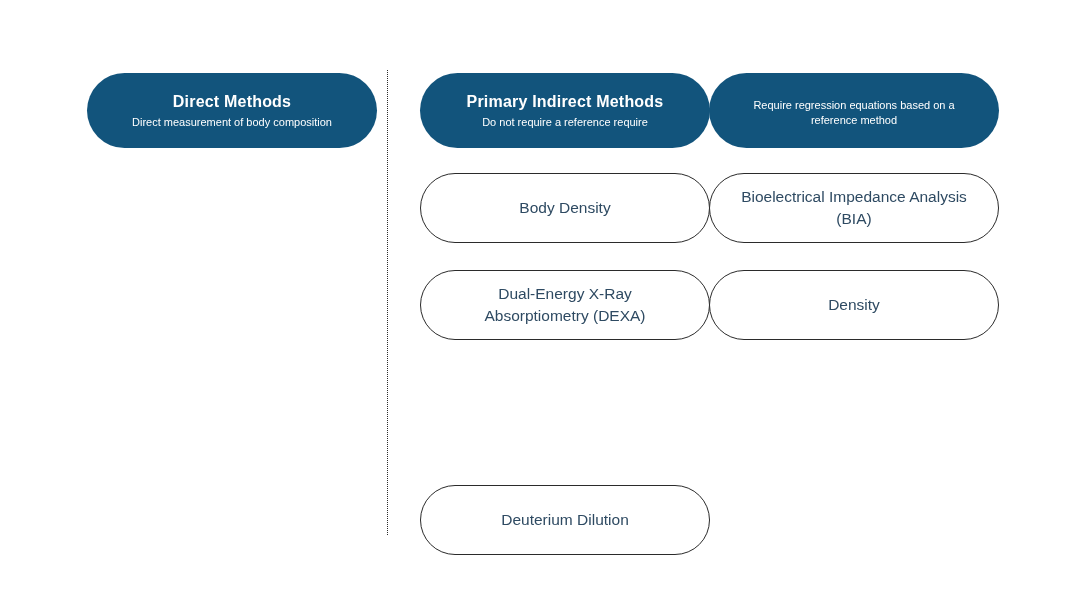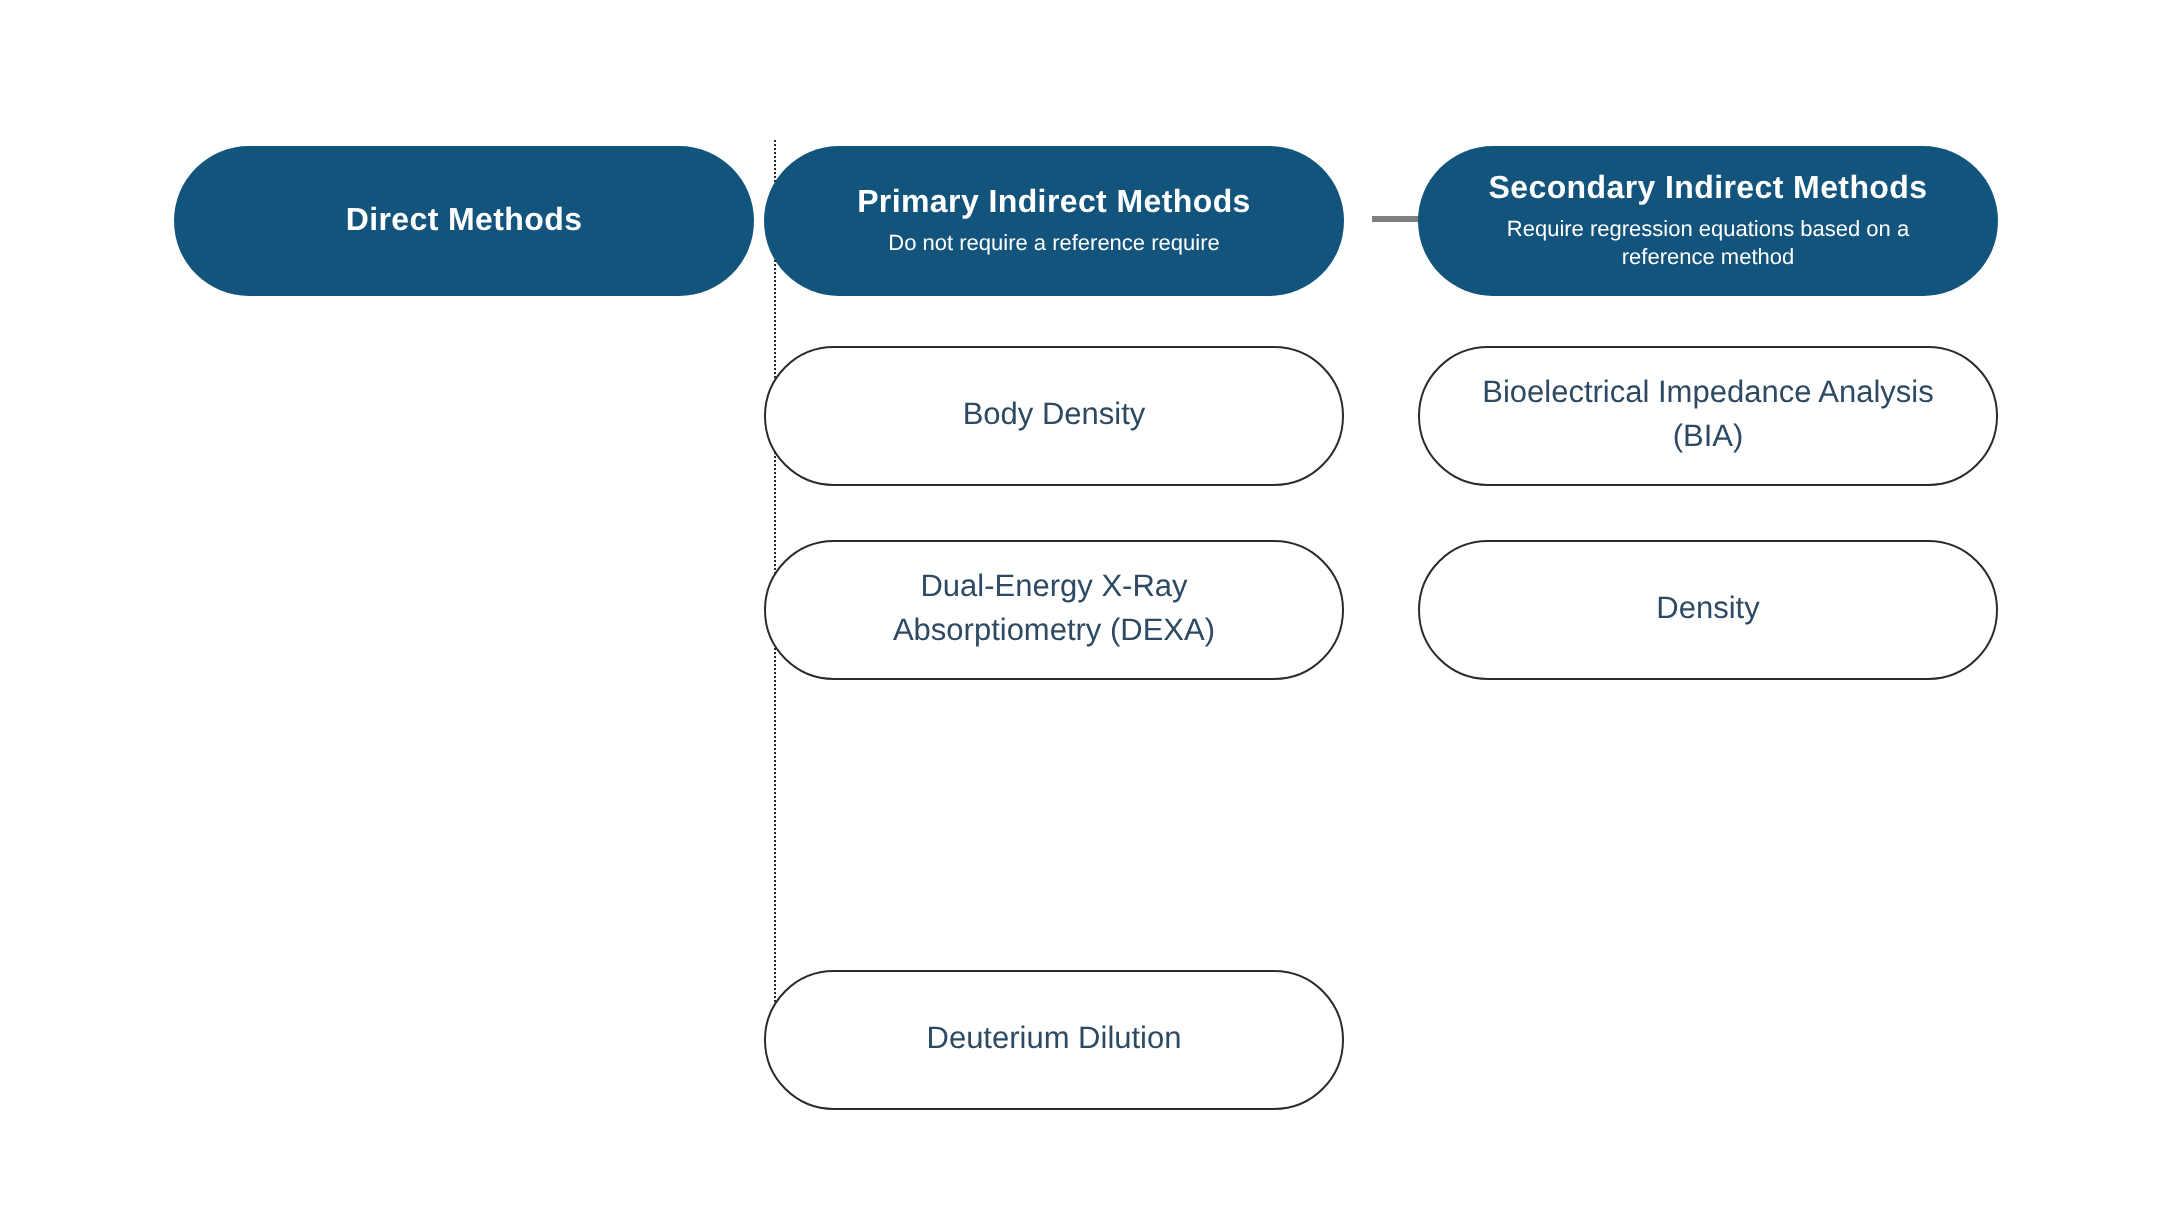--- a/index.html
+++ b/index.html
@@ -65,47 +65,47 @@
     font-size: 15.5px;
     line-height: 1.4;
     display: flex;
     align-items: center;
     justify-content: center;
     text-align: center;
     padding: 0 24px;
     box-sizing: border-box;
   }
   .c1 { left: 87px; }
-  .c2 { left: 382px; }
+  .c2 { left: 420px; }
   .c3 { left: 709px; }
   .r1 { top: 173px; }
   .r2 { top: 270px; }
   .r3 { top: 367px; }
   .r4 { top: 464px; margin-top: 21px; }
 </style>
 </head>
 <body>
 
 <div class="canvas">
 
   <div class="divider"></div>
   <div class="connector"></div>
 
   <div class="header-pill c1">
     <div class="header-title">Direct Methods</div>
+    <div class="header-sub">Direct measurement of body composition</div>
   </div>
 
   <div class="header-pill c2">
     <div class="header-title">Primary Indirect Methods</div>
     <div class="header-sub">Do not require a reference require</div>
   </div>
   <div class="method-box c2 r1">Body Density</div>
   <div class="method-box c2 r2">Dual-Energy X-Ray Absorptiometry (DEXA)</div>
   <div class="method-box c2 r4">Deuterium Dilution</div>
 
   <div class="header-pill c3">
-    <div class="header-title">Secondary Indirect Methods</div>
     <div class="header-sub">Require regression equations based on a reference method</div>
   </div>
   <div class="method-box c3 r1">Bioelectrical Impedance Analysis (BIA)</div>
   <div class="method-box c3 r2">Density</div>
 
 </div>
 
 </body></html>

